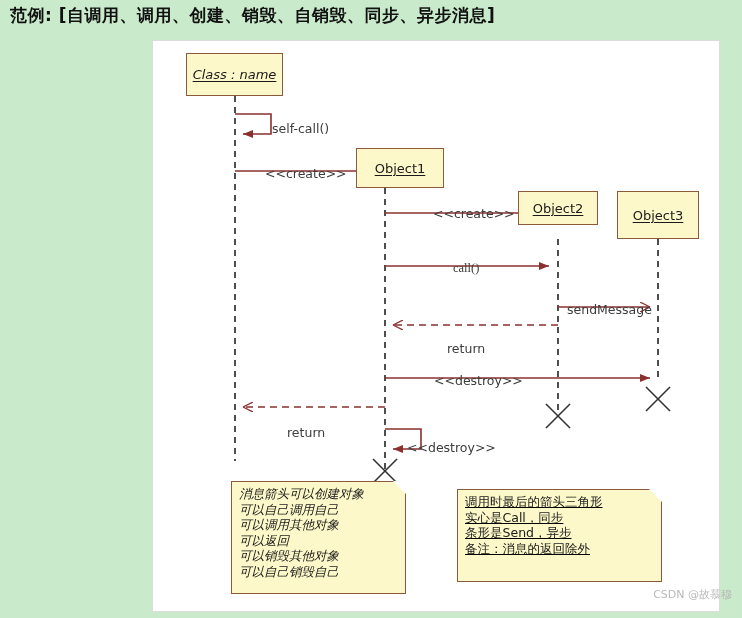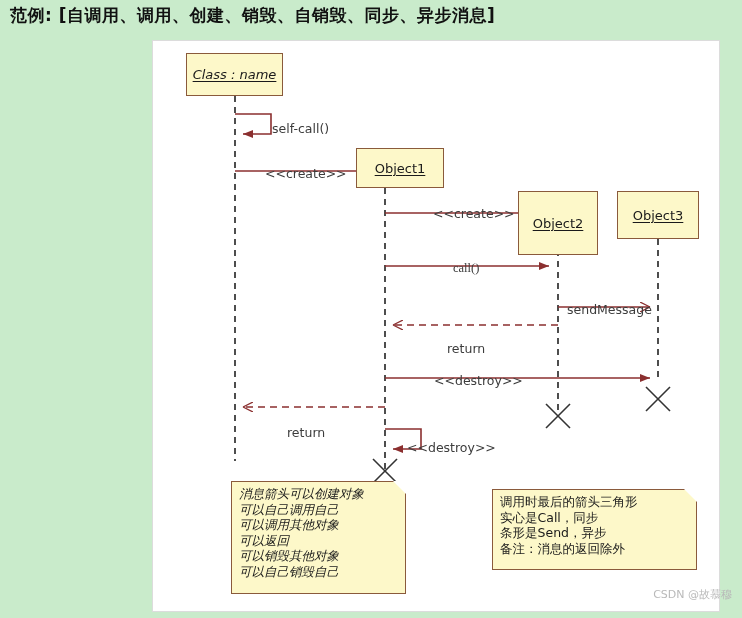--- a/index.html
+++ b/index.html
@@ -180,21 +180,21 @@
       <line x1="244" y1="418" x2="220" y2="442" stroke="#333333" stroke-width="1.6"></line>
     </g>
   </svg>
 
   <div class="lifeline-box" style="left:33px; top:12px; width:97px; height:43px;font-style:italic;">
     <span class="lifeline-label">Class : name</span>
   </div>
   <div class="lifeline-box" style="left:203px; top:107px; width:88px; height:40px;justify-content:center;">
     <span class="lifeline-label">Object1</span>
   </div>
-  <div class="lifeline-box" style="left:365px; top:150px; width:80px; height:64px;">
+  <div class="lifeline-box" style="left:365px; top:150px; width:80px; height:34px;">
     <span class="lifeline-label">Object2</span>
   </div>
   <div class="lifeline-box" style="left:464px; top:150px; width:82px; height:48px;">
     <span class="lifeline-label">Object3</span>
   </div>
 
   <div class="msg-label" style="left:119px; top:68px;">self-call()</div>
   <div class="msg-label" style="left:112px; top:113px;">&lt;&lt;create&gt;&gt;</div>
   <div class="msg-label" style="left:280px; top:153px;">&lt;&lt;create&gt;&gt;</div>
   <div class="msg-label" style="left:300px; top:208px;font-family:Liberation Serif, serif;">call()</div>
@@ -207,21 +207,21 @@
   <div class="note" style="left:78px; top:440px; width:175px; height:113px;font-style:italic;">
     <span class="note-fold"></span>
     <div class="note-line">消息箭头可以创建对象</div>
     <div class="note-line">可以自己调用自己</div>
     <div class="note-line">可以调用其他对象</div>
     <div class="note-line">可以返回</div>
     <div class="note-line">可以销毁其他对象</div>
     <div class="note-line">可以自己销毁自己</div>
   </div>
 
-  <div class="note" style="left:339px; top:448px; width:205px; height:81px;">
+  <div class="note" style="left:304px; top:448px; width:205px; height:93px;text-decoration:underline;">
     <span class="note-fold"></span>
     <div class="note-line">调用时最后的箭头三角形</div>
     <div class="note-line">实心是Call，同步</div>
     <div class="note-line">条形是Send，异步</div>
     <div class="note-line">备注：消息的返回除外</div>
   </div>
 </div>
 
 <div id="watermark">CSDN @故慕穆</div>
 

